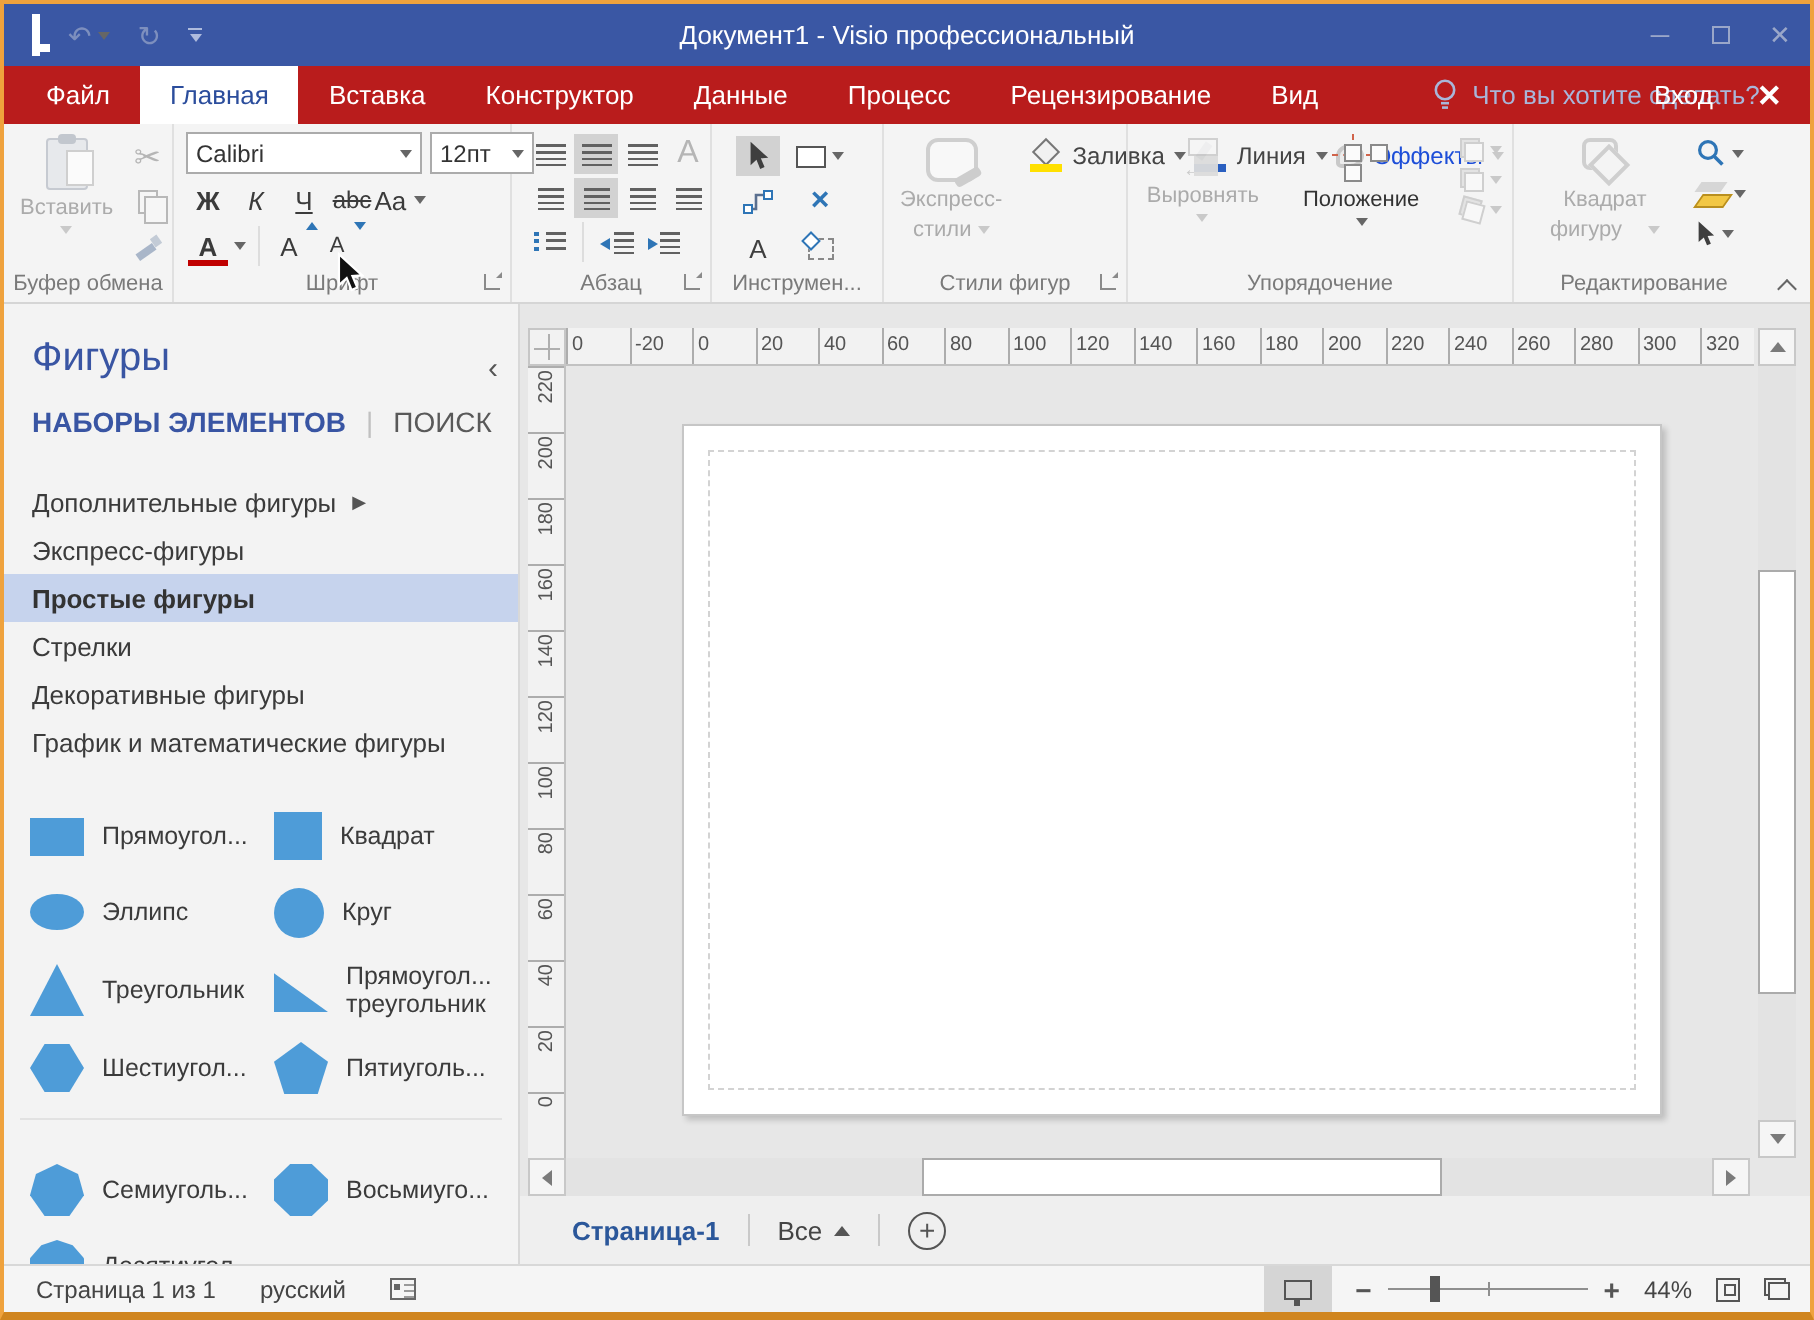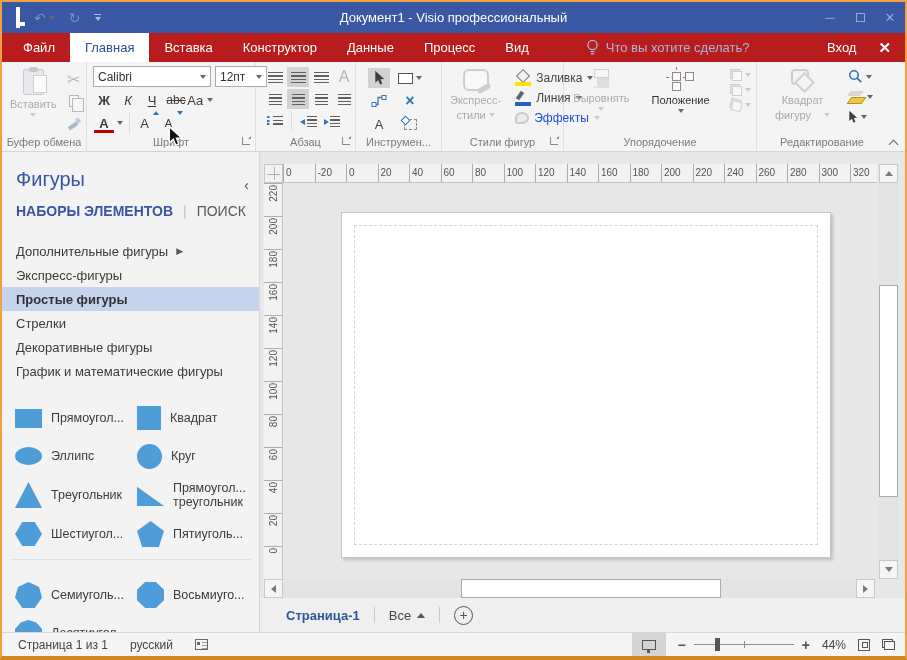--- a/index.html
+++ b/index.html
@@ -91,21 +91,21 @@
   .with-dd{ display:flex; align-items:center; gap:3px; }
   .with-dd .tri-down{ border-top-color:#666; border-left-width:3px; border-right-width:3px; }
   .x-blue{ color:#2E75B6; font-weight:bold; font-size:16px; line-height:1; }
   .a-dark{ color:#3F3F3F; font-size:13px; }
   .ico-rotate{ width:13px; height:11px; border:1px dashed #888; position:relative; }
   .ico-rotate::before{ content:''; position:absolute; left:-3px; top:-3px; width:5px; height:5px; border:1px solid #2E75B6; background:#fff; transform:rotate(45deg); }
 
   
   .ico-quickstyle{ width:26px; height:22px; border:2px solid #CFCFCF; border-radius:6px; position:relative; background:#F8F8F8; }
   .ico-quickstyle::after{ content:''; position:absolute; right:-4px; bottom:-2px; width:14px; height:5px; background:#CDCDCD; transform:rotate(-30deg); border-radius:2px; }
-  .style-col{ display:flex; flex-direction:column; padding:3px 2px 3px 6px; }
+  .style-col{ display:flex; flex-direction:row; justify-content:space-between; padding:3px 2px 3px 6px; }
   .midbtn{ display:flex; align-items:center; gap:5px; font-size:12px; color:#444; height:20px; padding:0 2px; }
   .midbtn.disabled{ color:#1d4ed8; }
   .ico-fill{ width:16px; height:15px; position:relative; }
   .ico-fill::before{ content:''; position:absolute; left:3px; top:0px; width:8px; height:8px; border:1.5px solid #777; transform:rotate(45deg); background:#F1F1F1; }
   .ico-fill::after{ content:''; position:absolute; left:0; bottom:0; width:16px; height:4px; background:#FFE000; }
   .ico-line{ width:16px; height:15px; position:relative; }
   .ico-line::before{ content:''; position:absolute; left:3px; top:0; width:4px; height:9px; background:#5B6770; transform:rotate(35deg); }
   .ico-line::after{ content:''; position:absolute; left:0; bottom:0; width:16px; height:4px; background:#2A5FC0; }
   .ico-effects{ width:14px; height:12px; border:2px solid #C9C9C9; border-radius:50% 50% 50% 20%; background:#ECECEC; }
 
@@ -252,20 +252,21 @@
   </div>
 
   <div class="tabrow">
     <div class="tabs">
         <div class="tab">Файл</div>
         <div class="tab selected">Главная</div>
         <div class="tab">Вставка</div>
         <div class="tab">Конструктор</div>
         <div class="tab">Данные</div>
         <div class="tab">Процесс</div>
+        <div class="tab">Рецензирование</div>
         <div class="tab">Вид</div>
       </div>
     <div class="tellme">
       <svg width="13" height="17" viewBox="0 0 13 17">
         <circle cx="6.5" cy="6" r="4.6" fill="none" stroke="#A9B6D9" stroke-width="1.3"></circle>
         <line x1="4.5" y1="12.6" x2="8.5" y2="12.6" stroke="#A9B6D9" stroke-width="1.3"></line>
         <line x1="5" y1="14.8" x2="8" y2="14.8" stroke="#A9B6D9" stroke-width="1.3"></line>
       </svg>
       <span>Что вы хотите сделать?</span>
     </div>

